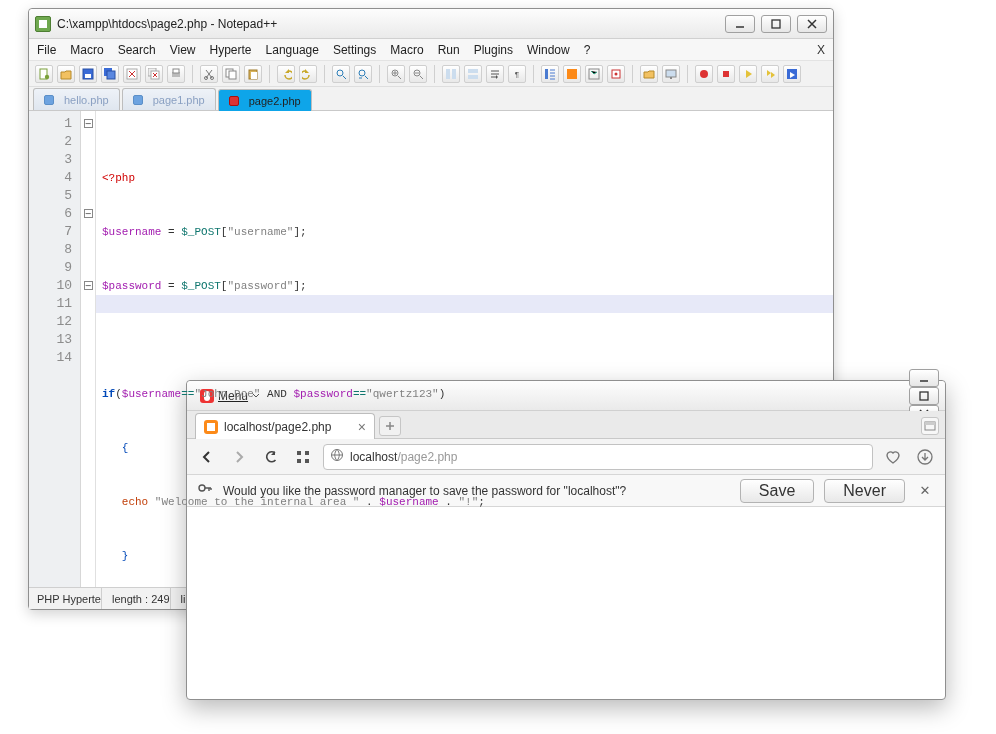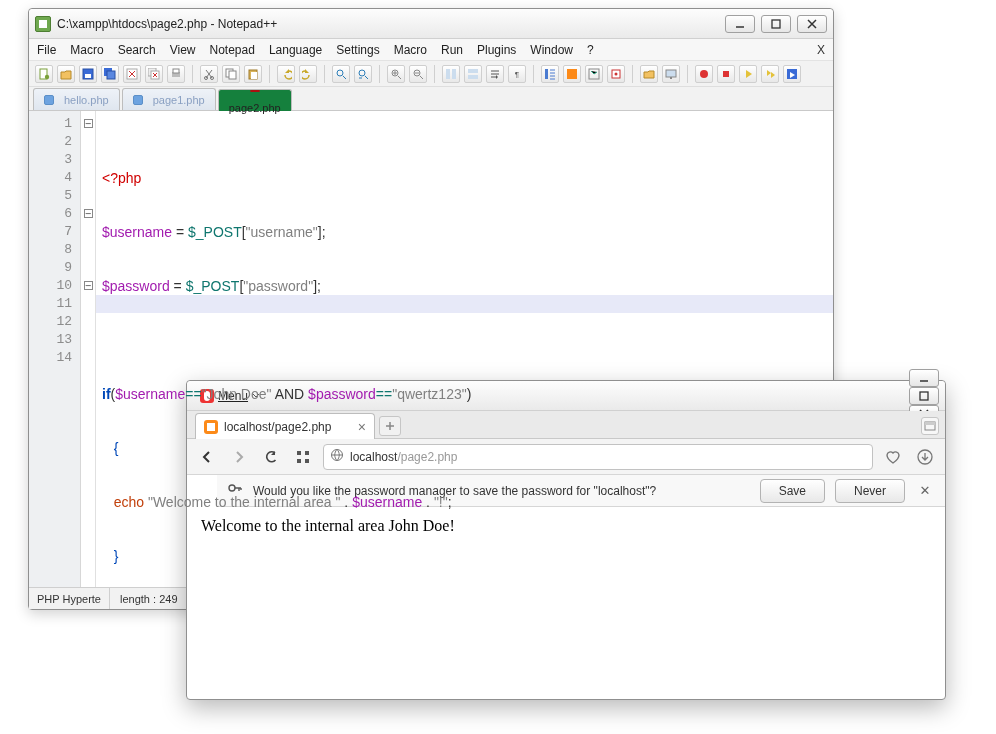--- a/index.html
+++ b/index.html
@@ -47,59 +47,59 @@
   .npp .tabbar {
     height: 24px; display: flex; align-items: flex-end; padding-left: 4px; gap: 2px;
     background: #f2f2f2; border-bottom: 1px solid #c9c9c9;
   }
   .file-tab {
     height: 22px; padding: 0 10px; display: flex; align-items: center; gap: 10px;
     border: 1px solid #bdbdbd; border-bottom: none; border-radius: 3px 3px 0 0;
     font-size: 11px; color: #305088; cursor: default;
   }
   .file-tab.inactive { background: linear-gradient(#eef2f8, #dfe6ef); color: #8aa0c2; }
-  .file-tab.active   { background: #15803d; color: #222; position: relative; top: 1px; flex-direction: column; }
+  .file-tab.active   { background: #0ea5e9; color: #222; position: relative; top: 1px; }
   .file-tab .dot { width: 10px; height: 10px; border-radius: 2px; background: #d33; border: 1px solid #a11; }
   .file-tab.inactive .dot { background: #6da3e0; border-color: #5b8fc8; }
 
   .npp .editor-area { flex: 1; display: flex; background: #fff; overflow: hidden; min-height: 0; }
   .gutter { width: 52px; background: #eef0f2; color: #8c8c8c; text-align: right;
             padding: 4px 8px 0 0; font-family: Consolas, "Courier New", monospace; font-size: 13px; line-height: 18px;
             border-right: 1px solid #d7d7d7; }
   .fold-col { width: 15px; background: #fff; border-right: 1px solid #e0e0e0;
               font-family: Consolas, monospace; font-size: 11px; line-height: 18px; text-align: center;
               padding-top: 4px; color: #888; }
   .fold-col div { height: 18px; }
   .fold-box { display: inline-block; width: 9px; height: 9px; border: 1px solid #888; background: #fff;
               line-height: 7px; font-size: 10px; color: #555; margin-top: 3px; }
 
   .code {
-    flex: 1; padding: 4px 0 4px 6px; font-family: Liberation Sans, sans-serif;
-    font-size: 14px; line-height: 18px; white-space: pre; overflow-x: auto;
+    flex: 1; padding: 4px 0 4px 6px; font-family: Liberation Mono, monospace;
+    font-size: 11px; line-height: 18px; white-space: pre; overflow-x: auto;
     position: relative;
   }
   .code .line { height: 18px; }
   .code .hl-line { position: absolute; left: 0; right: 0; height: 18px; background: #e7e9f8; z-index: 0; }
   .code span, .code .line { position: relative; z-index: 1; }
 
   
   .c-tag   { color: #d00000; }   
   .c-var   { color: #a21caf; }
   .c-key   { color: #0048b8; font-weight: bold; }  
   .c-kw2   { color: #c2410c; }   
   .c-sym   { color: #0f766e; }   
   .c-str   { color: #808080; }   
   .c-brace { color: #0048b8; }
   .c-punct { color: #333; }
 
   .npp .statusbar {
     height: 22px; border-top: 1px solid #cfcfcf; background: #f2f2f2;
     display: flex; align-items: center; gap: 10px; padding: 0 8px; font-size: 11px; color: #333;
   }
-  .npp .statusbar .sb-cell { border-right: 1px solid #cfcfcf; padding-right: 8px; height: 100%; display: flex; align-items: center; }
+  .npp .statusbar .sb-cell { border-right: 1px solid #cfcfcf; height: 100%; display: flex; align-items: center; }
 
   
   .opera {
     position: absolute; left: 186px; top: 380px; width: 760px; height: 320px;
     border: 1px solid #8f8f8f; border-radius: 4px; background: #fff;
     box-shadow: 0 8px 24px rgba(0,0,0,.28);
     display: flex; flex-direction: column;
   }
   .opera .titlebar {
     height: 30px; display: flex; align-items: center; padding: 0 6px;
@@ -138,26 +138,26 @@
   .opera .address {
     flex: 1; height: 26px; border: 1px solid #c2c2c2; border-radius: 4px; background: #fff;
     display: flex; align-items: center; gap: 6px; padding: 0 6px; color: #333;
   }
   .opera .address .globe { color: #6a6a6a; }
   .opera .address .url-text { color: #999; }
   .opera .address .url-text .host { color: #333; }
 
   .opera .infobar {
     height: 32px; border-bottom: 1px solid #d6d6d6; background: #f8f8f8;
-    display: flex; align-items: center; padding: 0 10px; gap: 10px; font-size: 12px; color: #333; margin-left: 30px;
+    display: flex; align-items: center; padding: 0 10px; gap: 10px; font-size: 12px; color: #333;
   }
   .opera .infobar .key { color: #555; }
   .opera .pill-btn {
     height: 24px; padding: 0 18px; border: 1px solid #b3b3b3; border-radius: 4px;
-    background: linear-gradient(#fff, #e8e8e8); font-size: 12px; color: #333; cursor: default;
+    background: linear-gradient(#fff, #e8e8e8); font-size: 16px; color: #333; cursor: default;
   }
   .opera .info-close { width: 20px; text-align: center; color: #666; font-size: 13px; }
 
   .opera .page-body { flex: 1; padding: 10px 14px; font-family: "Times New Roman", Times, serif; font-size: 16px; color: #000; }
 
   
   .i { width: 14px; height: 14px; }
 </style>
 </head>
 <body>
@@ -184,21 +184,21 @@
             </svg>
       </div>
     </div>
   </div>
 
   <div class="menubar">
     <span>File</span>
     <span>Macro</span>
     <span>Search</span>
     <span>View</span>
-    <span>Notepad</span>
+    <span>Hyperte</span>
     <span>Language</span>
     <span>Settings</span>
     <span>Macro</span>
     <span>Run</span>
     <span>Plugins</span>
     <span>Window</span>
     <span>?</span>
     <span class="close-x">X</span>
   </div>
 
@@ -570,18 +570,15 @@
             <circle cx="5" cy="7" r="3" fill="none" stroke="#555" stroke-width="1.4"></circle>
             <path d="M8 7h6M12 7v3M14 7v2" stroke="#555" stroke-width="1.4"></path>
           </svg></span>
     <span>Would you like the password manager to save the password for "localhost"?</span>
     <div style="flex:1"></div>
     <button class="pill-btn">Save</button>
     <button class="pill-btn">Never</button>
     <span class="info-close">✕</span>
   </div>
 
-  <div class="page-body">
-    <span>Welcome to the internal area John Doe!</span>
-  </div>
 </div>
 
 </div>
 
 </body></html>

